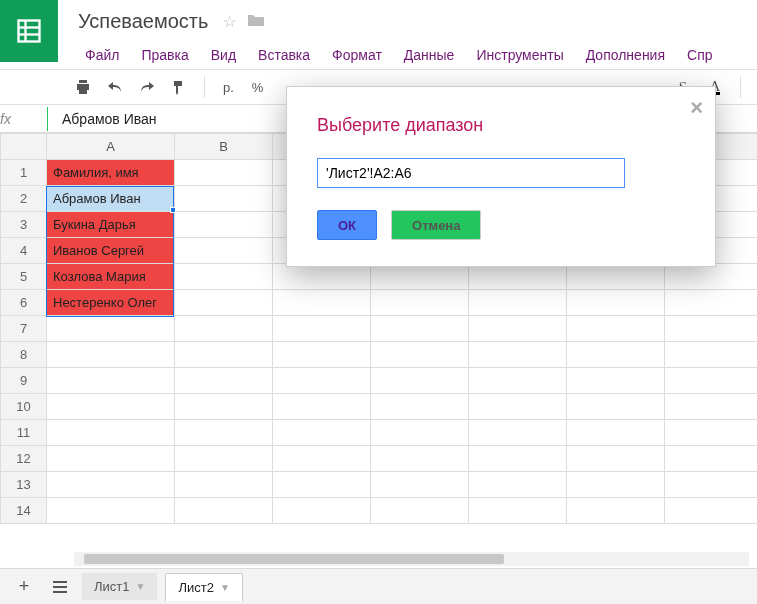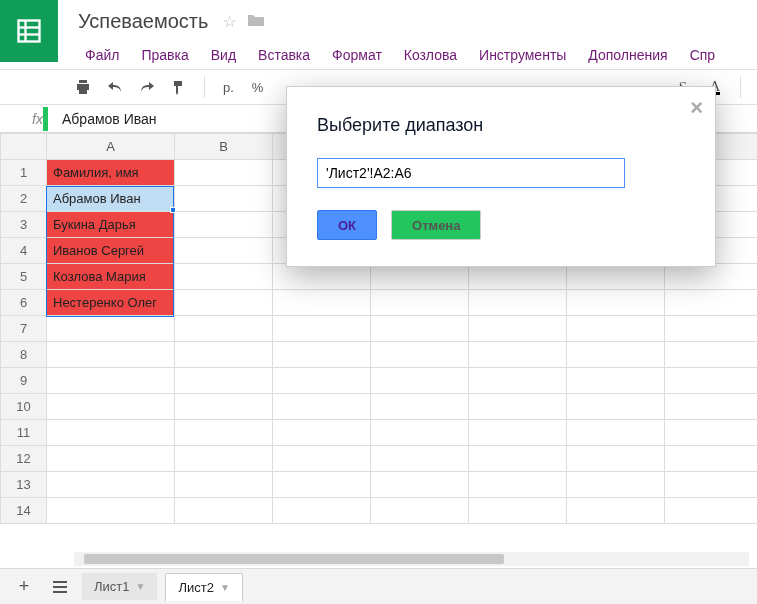--- a/index.html
+++ b/index.html
@@ -72,25 +72,25 @@
 
   
   .formula-bar {
     display: flex;
     align-items: center;
     border-bottom: 1px solid #d9d9d9;
     height: 28px;
   }
   .fx-label {
     width: 48px;
-    text-align: right;
+    text-align: left;
     font-style: italic;
     color: #888;
     font-size: 14px;
-    border-right: 5px solid #22c55e;
+    border-right: 1px solid #22c55e;
     padding: 4px 0;
   }
   .fx-value { padding: 0 14px; font-size: 14px; color: #222; }
 
   
   .grid-area {
     position: relative;
     height: 440px;
     overflow: hidden;
   }
@@ -201,21 +201,21 @@
   .dialog-close {
     position: absolute;
     right: 12px; top: 10px;
     font-size: 22px; color: #aaa;
     cursor: pointer;
     font-weight: bold;
     line-height: 1;
   }
   .dialog-title {
     font-size: 18px;
-    color: #0f172a;
+    color: #be185d;
     margin: 4px 0 22px 0;
   }
   .dialog-input {
     width: 308px;
     height: 30px;
     border: 1px solid #4d90fe;
     padding: 0 8px;
     font-size: 14px;
     outline: none;
     font-family: inherit;
@@ -264,21 +264,21 @@
             <path d="M1 2 h5 l2 2 h9 v9 h-16 z" fill="#bbb"></path>
           </svg>
       </span>
     </div>
     <div class="menu-bar">
       <div class="menu-item">Файл</div>
       <div class="menu-item">Правка</div>
       <div class="menu-item">Вид</div>
       <div class="menu-item">Вставка</div>
       <div class="menu-item">Формат</div>
-      <div class="menu-item">Козлова</div>
+      <div class="menu-item">Данные</div>
       <div class="menu-item">Инструменты</div>
       <div class="menu-item">Дополнения</div>
       <div class="menu-item">Спр</div>
     </div>
   </div>
 </div>
 
 <div class="toolbar-wrap">
   <div class="tb-btn">
     <svg width="16" height="16" viewBox="0 0 16 16">

